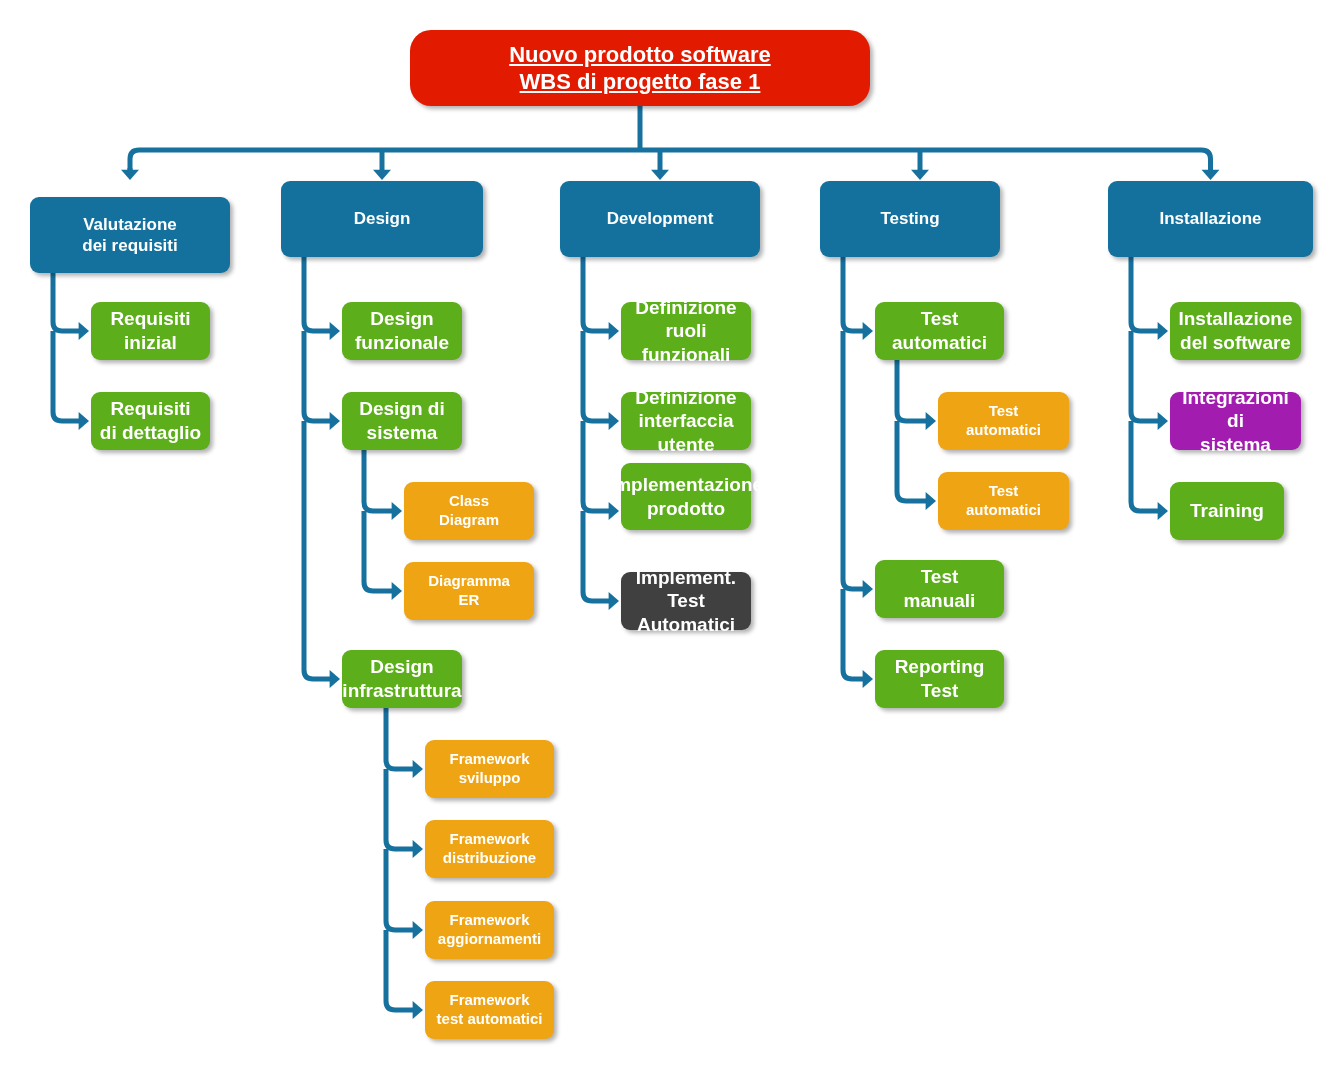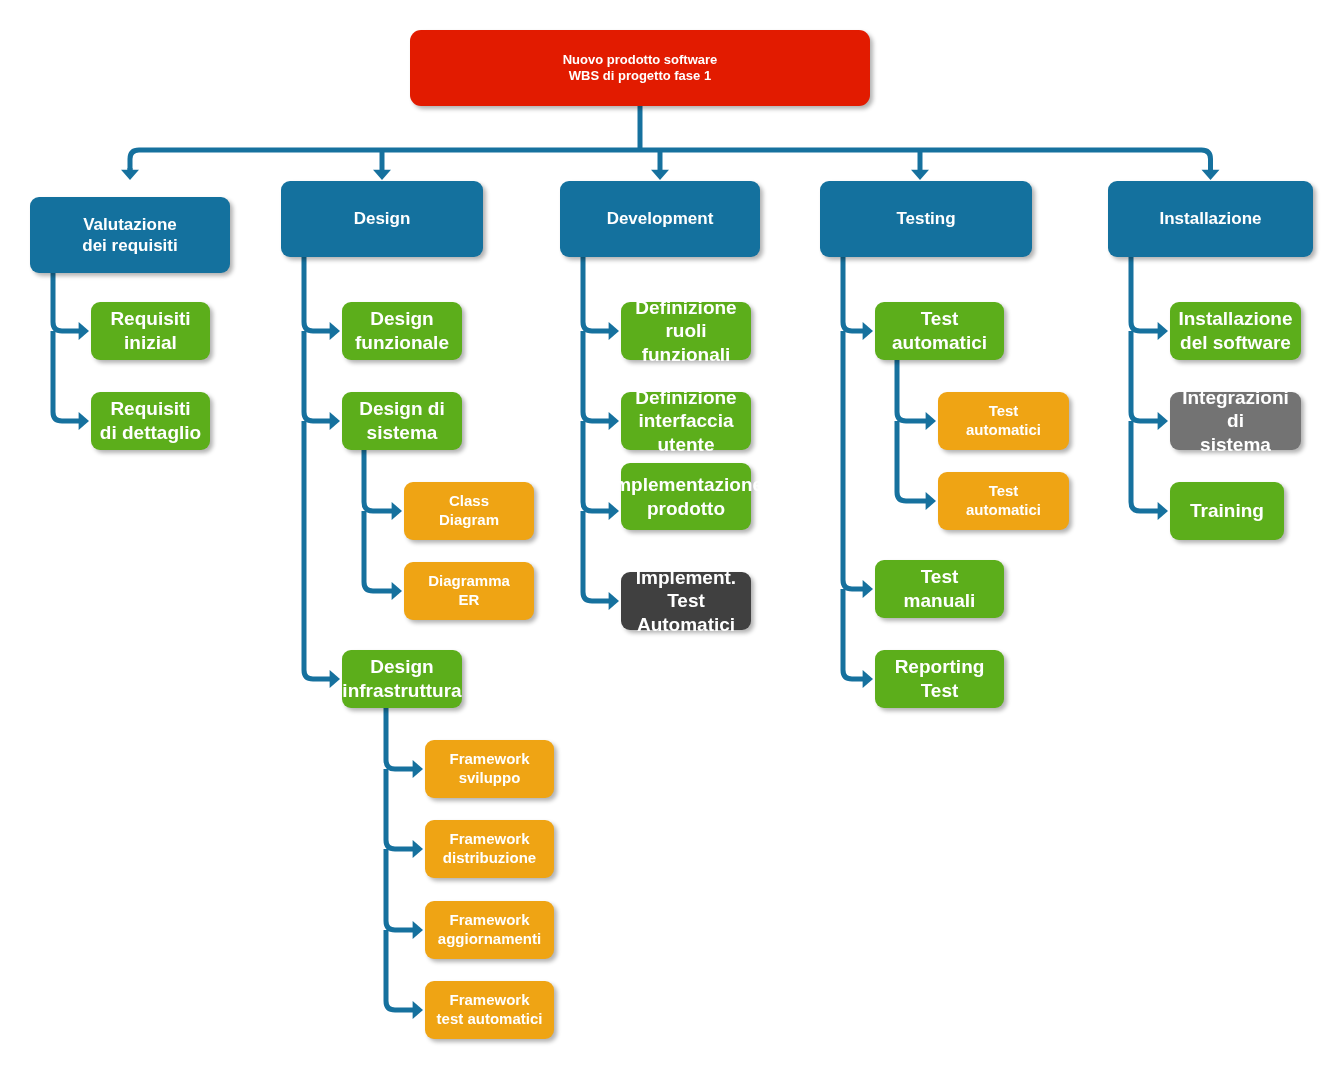--- a/index.html
+++ b/index.html
@@ -36,22 +36,23 @@
     font-weight: bold;
     line-height: 1.24;
     border-radius: 9px;
     box-shadow: 3px 3px 4px rgba(0,0,0,0.30);
     padding: 2px 6px;
     white-space: pre-line;
     z-index: 2;
   }
   .node.root {
     background: #e21b00;
-    font-size: 13px;
-    border-radius: 11px;
+    font-size: 22px;
+    border-radius: 21px;
+    text-decoration: underline;
   }
   .node.phase {
     background: #14719e;
     font-size: 17px;
   }
   .node.task {
     background: #5cae1b;
     font-size: 19px;
   }
   .node.subtask {
@@ -123,21 +124,21 @@
       <path d="M 1131 421 V 502 Q 1131 511 1140 511 H 1159" fill="none" stroke="#16719e" stroke-width="5" stroke-linecap="butt" stroke-linejoin="round"></path>
       <polygon points="1157.65,502 1157.65,520 1168,511" fill="#16719e"></polygon>
     </svg>
   <div id="nodes-layer">
       <div class="node root" style="left: 410px; top: 30px; width: 460px; height: 76px; background: rgb(226, 27, 0);">Nuovo prodotto software
 WBS di progetto fase 1</div>
       <div class="node phase" style="left: 30px; top: 181px; width: 200px; height: 76px; background: rgb(20, 113, 158); margin-top: 16px;">Valutazione
 dei requisiti</div>
       <div class="node phase" style="left: 281px; top: 181px; width: 202px; height: 76px; background: rgb(20, 113, 158);">Design</div>
       <div class="node phase" style="left: 560px; top: 181px; width: 200px; height: 76px; background: rgb(20, 113, 158);">Development</div>
-      <div class="node phase" style="left: 820px; top: 181px; width: 212px; height: 76px; background: rgb(20, 113, 158);">Testing</div>
+      <div class="node phase" style="left: 820px; top: 181px; width: 180px; height: 76px; background: rgb(20, 113, 158);">Testing</div>
       <div class="node phase" style="left: 1108px; top: 181px; width: 205px; height: 76px; background: rgb(20, 113, 158);">Installazione</div>
       <div class="node task" style="left: 91px; top: 302px; width: 119px; height: 58px; background: rgb(92, 174, 27);">Requisiti
 inizial</div>
       <div class="node task" style="left: 91px; top: 392px; width: 119px; height: 58px; background: rgb(92, 174, 27);">Requisiti
 di dettaglio</div>
       <div class="node task" style="left: 342px; top: 302px; width: 120px; height: 58px; background: rgb(92, 174, 27);">Design
 funzionale</div>
       <div class="node task" style="left: 342px; top: 392px; width: 120px; height: 58px; background: rgb(92, 174, 27);">Design di
 sistema</div>
       <div class="node subtask" style="left: 404px; top: 482px; width: 130px; height: 58px; background: rgb(239, 164, 20);">Class
@@ -168,17 +169,17 @@
       <div class="node subtask" style="left: 938px; top: 392px; width: 131px; height: 58px; background: rgb(239, 164, 20);">Test
 automatici</div>
       <div class="node subtask" style="left: 938px; top: 472px; width: 131px; height: 58px; background: rgb(239, 164, 20);">Test
 automatici</div>
       <div class="node task" style="left: 875px; top: 560px; width: 129px; height: 58px; background: rgb(92, 174, 27);">Test
 manuali</div>
       <div class="node task" style="left: 875px; top: 650px; width: 129px; height: 58px; background: rgb(92, 174, 27);">Reporting
 Test</div>
       <div class="node task" style="left: 1170px; top: 302px; width: 131px; height: 58px; background: rgb(92, 174, 27);">Installazione
 del software</div>
-      <div class="node task" style="left: 1170px; top: 392px; width: 131px; height: 58px; background: #737373;">Integrazioni di
+      <div class="node task" style="left: 1170px; top: 392px; width: 131px; height: 58px; background: #a21caf;">Integrazioni di
 sistema</div>
       <div class="node task" style="left: 1170px; top: 482px; width: 114px; height: 58px; background: rgb(92, 174, 27);">Training</div>
     </div>
 </div>
 
 </body></html>

